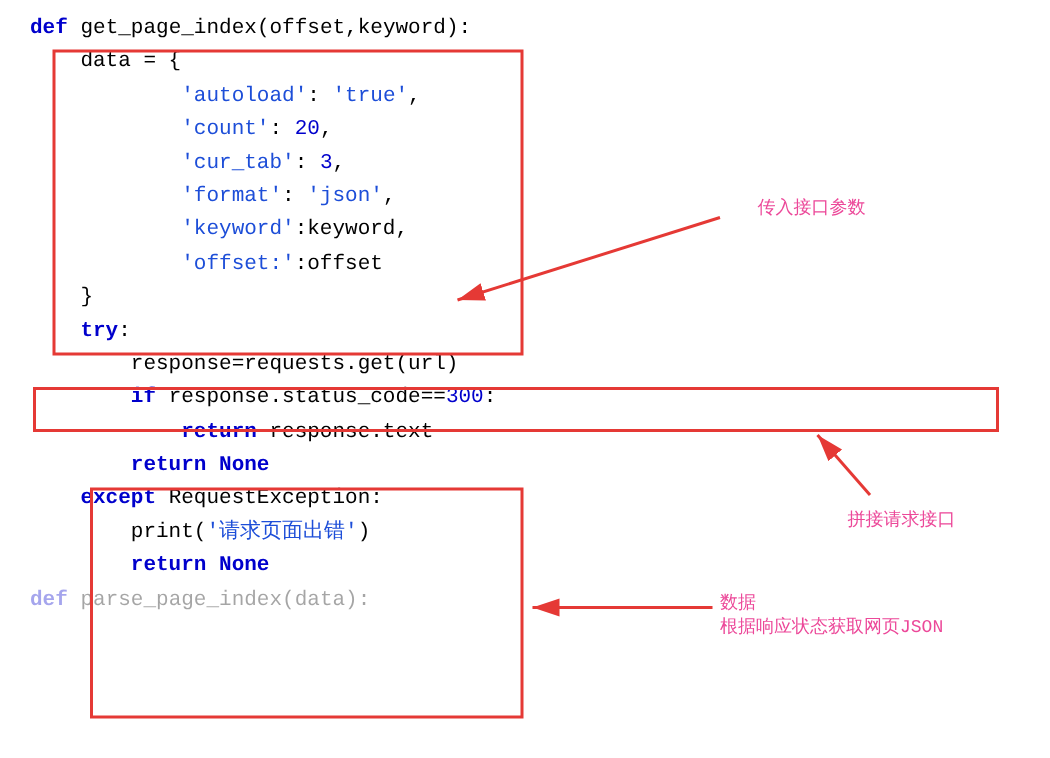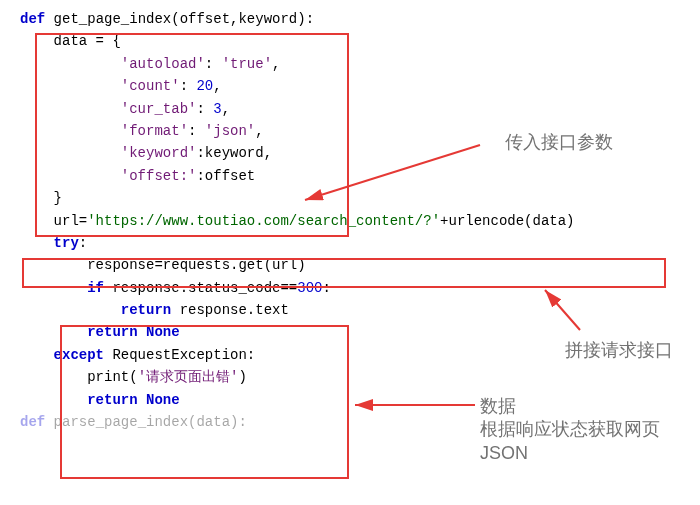--- a/index.html
+++ b/index.html
@@ -22,59 +22,58 @@
     position: relative;
   }
   .gutter {
     display: inline-block;
     width: 12px;
     color: #ccc;
     text-align: left;
   }
   .kw { color: #0000cc; font-weight: bold; }
   .fn { color: #000; }
-  .str { color: #701a75; }
+  .str { color: #1d4ed8; }
   .num { color: #0000cc; }
   .plain { color: #000; }
   .pun { color: #000; }
   .url { color: #006600; }
 
   .red-box {
     position: absolute;
     border: 2px solid #e53935;
     pointer-events: none;
   }
 
   svg.overlay {
     position: absolute;
     left: 0;
     top: 0;
     pointer-events: none;
   }
   .anno {
     position: absolute;
-    color: #737373;
-    font-family: Liberation Sans, sans-serif;
-    font-size: 18px;
+    color: #ec4899;
+    font-family: Liberation Mono, monospace;
+    font-size: 12px;
   }
 </style>
 </head>
 <body>
 
 <div class="code-area">
   <div class="line"><span class="gutter"></span><span class="kw">def</span><span class="fn"> get_page_index</span><span class="plain">(offset,keyword):</span></div>
   <div class="line"><span class="gutter"></span><span class="plain">    data = {</span></div>
   <div class="line"><span class="gutter"></span><span class="str">            'autoload'</span><span class="pun">: </span><span class="str">'true'</span><span class="pun">,</span></div>
   <div class="line"><span class="gutter"></span><span class="str">            'count'</span><span class="pun">: </span><span class="num">20</span><span class="pun">,</span></div>
   <div class="line"><span class="gutter"></span><span class="str">            'cur_tab'</span><span class="pun">: </span><span class="num">3</span><span class="pun">,</span></div>
   <div class="line"><span class="gutter"></span><span class="str">            'format'</span><span class="pun">: </span><span class="str">'json'</span><span class="pun">,</span></div>
   <div class="line"><span class="gutter"></span><span class="str">            'keyword'</span><span class="plain">:keyword,</span></div>
   <div class="line"><span class="gutter"></span><span class="str">            'offset:'</span><span class="plain">:offset</span></div>
   <div class="line"><span class="gutter"></span><span class="plain">    }</span></div>
-  <div class="line"><span class="gutter"></span><span class="plain">    url=</span><span class="url">'https://www.toutiao.com/search_content/?'</span><span class="plain">+urlencode(data)</span></div>
   <div class="line"><span class="gutter"></span><span class="kw">    try</span><span class="pun">:</span></div>
   <div class="line"><span class="gutter"></span><span class="plain">        response=requests.get(url)</span></div>
   <div class="line"><span class="gutter"></span><span class="kw">        if</span><span class="plain"> response.status_code==</span><span class="num">300</span><span class="pun">:</span></div>
   <div class="line"><span class="gutter"></span><span class="kw">            return</span><span class="plain"> response.text</span></div>
   <div class="line"><span class="gutter"></span><span class="kw">        return</span><span class="kw"> None</span></div>
   <div class="line"><span class="gutter"></span><span class="kw">    except</span><span class="plain"> RequestException:</span></div>
   <div class="line"><span class="gutter"></span><span class="plain">        print(</span><span class="str">'请求页面出错'</span><span class="plain">)</span></div>
   <div class="line"><span class="gutter"></span><span class="kw">        return</span><span class="kw"> None</span></div>
   <div class="line" style="opacity:.35"><span class="gutter"></span><span class="kw">def</span><span class="fn"> parse_page_index</span><span class="plain">(data):</span></div>
 </div>

